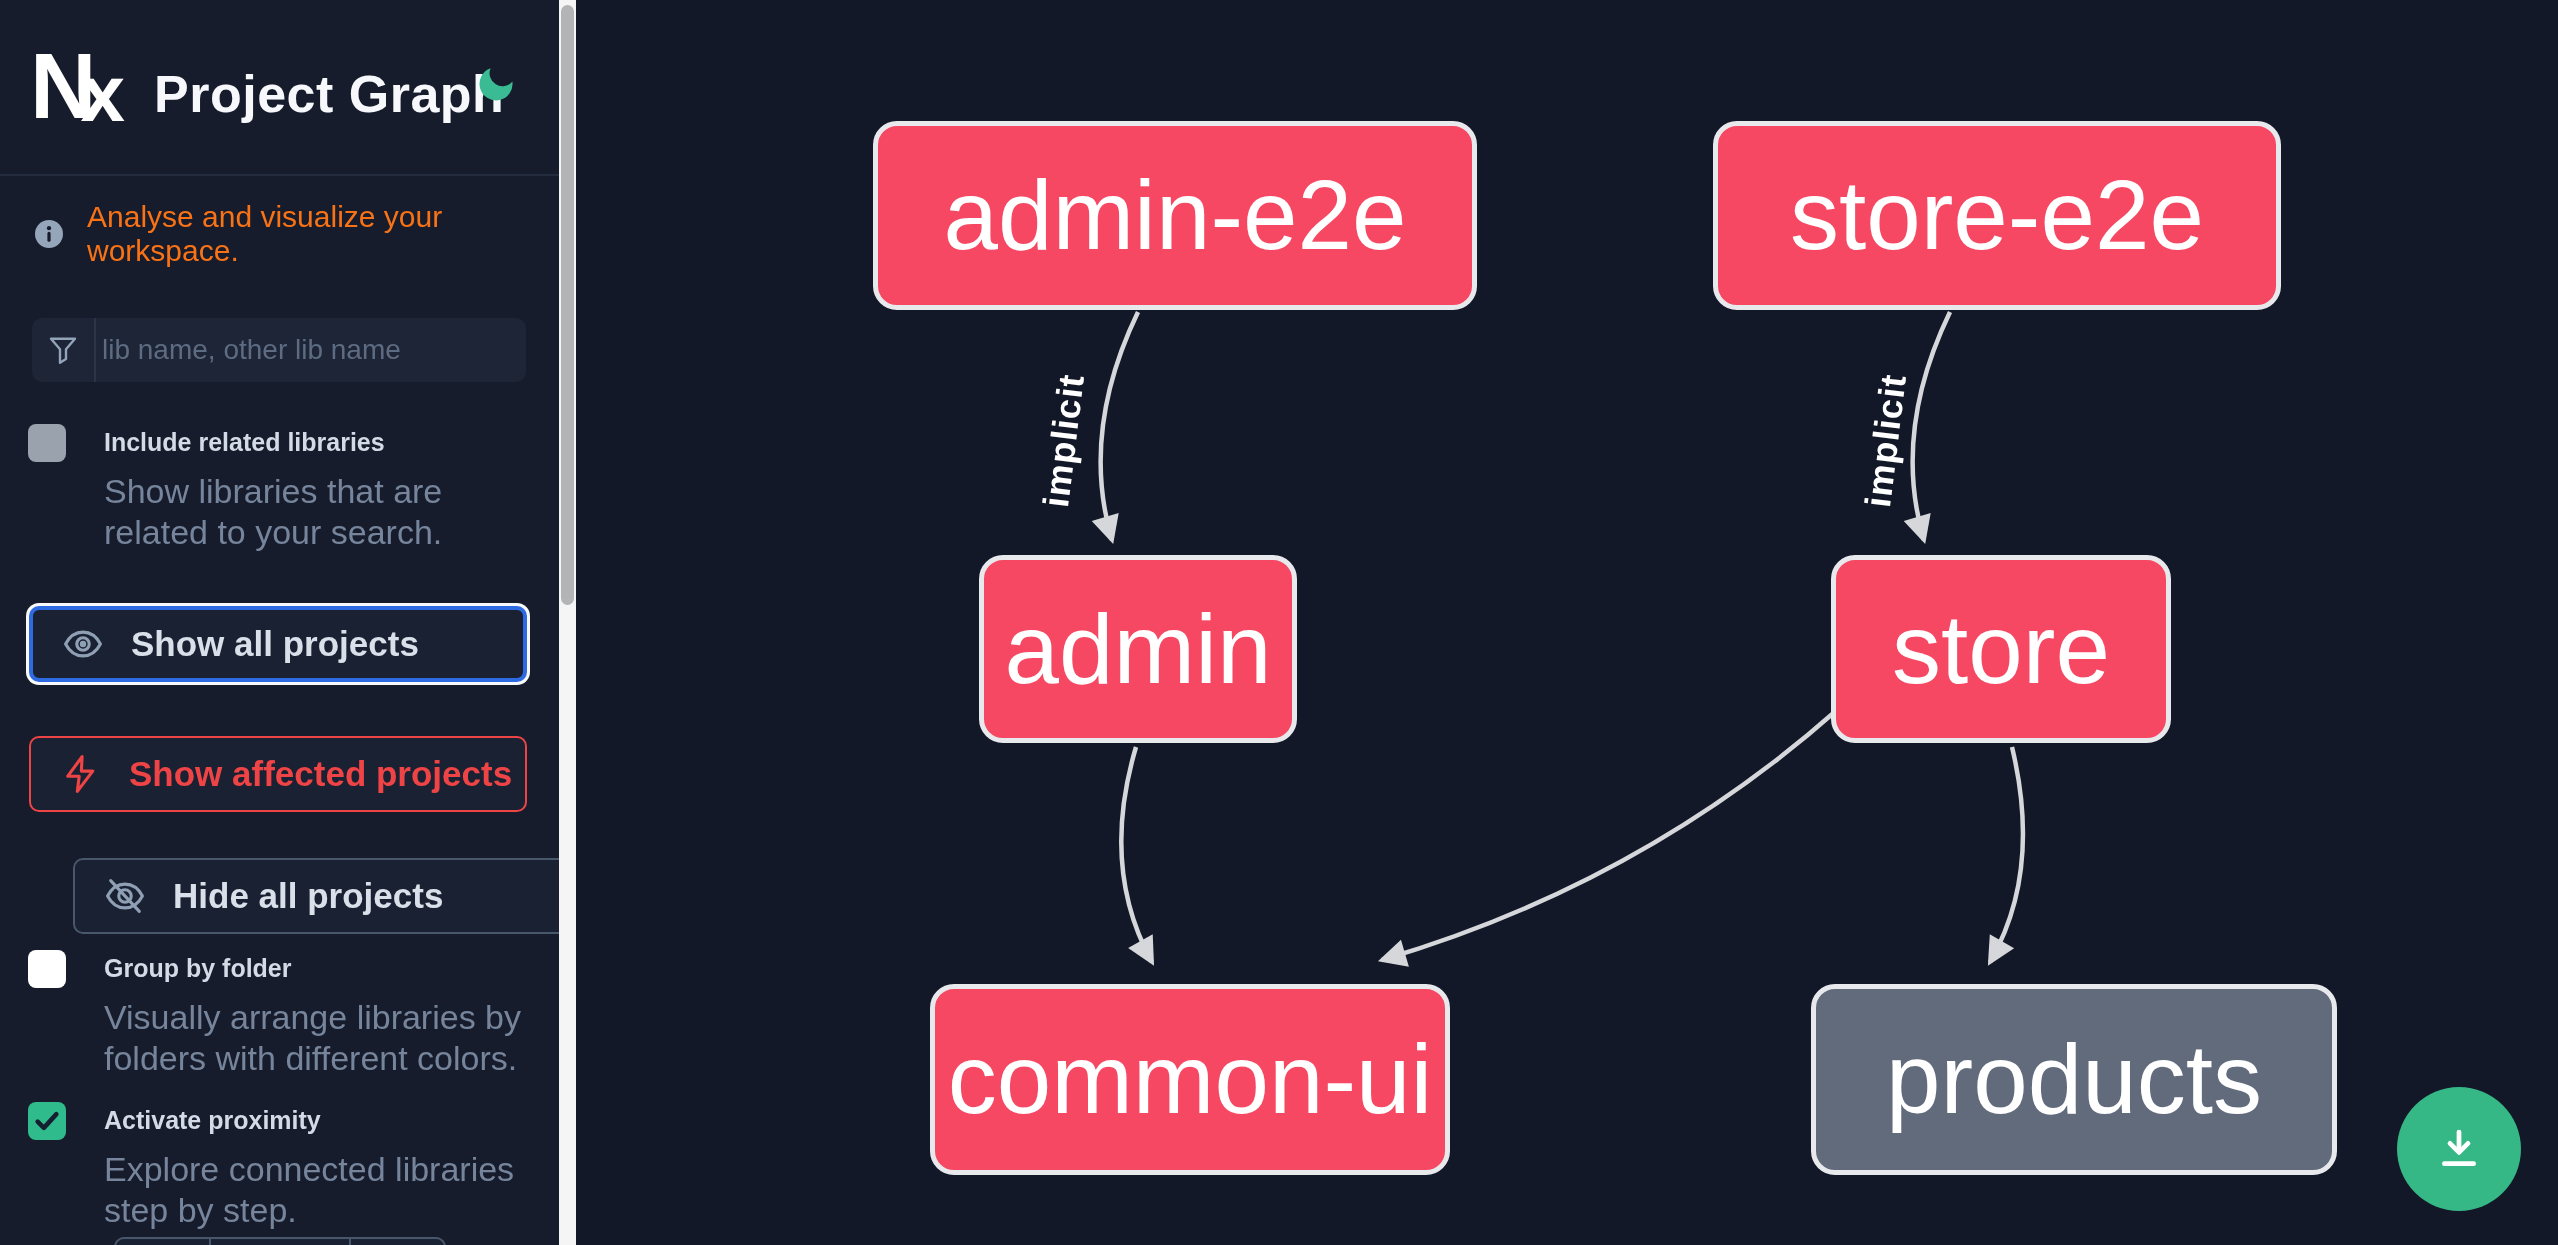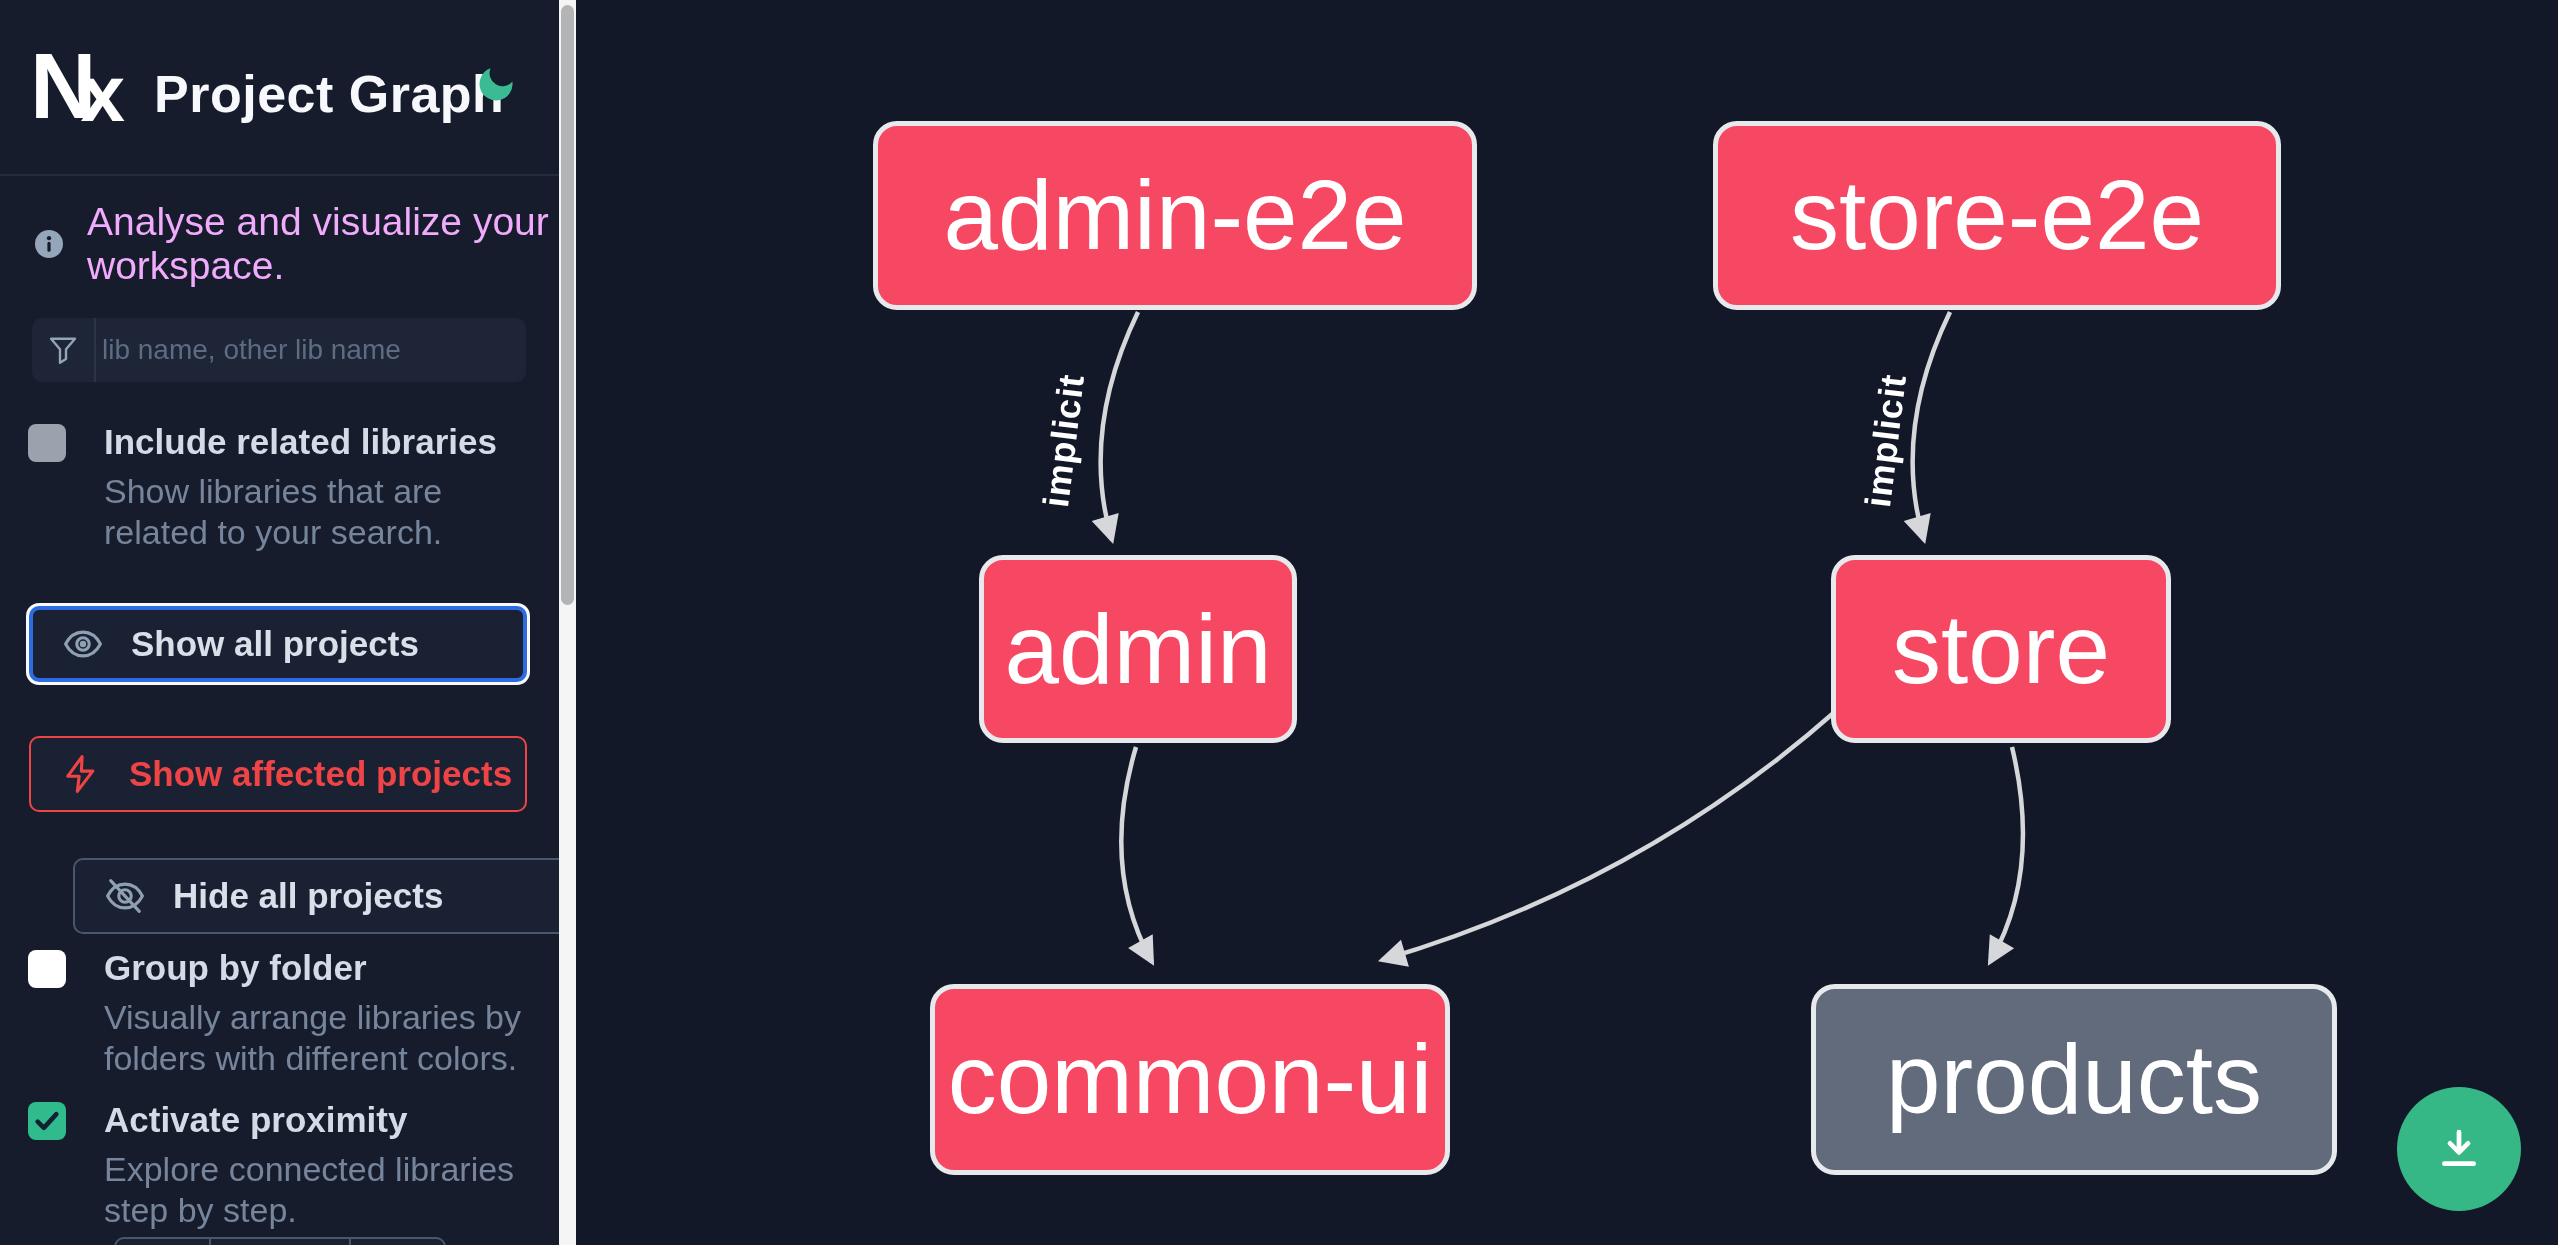--- a/index.html
+++ b/index.html
@@ -9,33 +9,33 @@
   
   .sidebar{position:absolute;left:0;top:0;width:560px;height:1245px;background:#161c2b;}
   .header{position:absolute;left:0;top:0;width:560px;height:176px;border-bottom:2px solid #232c3f;}
   .logo{position:absolute;left:30px;top:40px;color:#fff;display:flex;align-items:flex-start;}
   .logo .n{font-size:92px;font-weight:800;line-height:1;letter-spacing:-4px;}
   .logo .x{font-size:80px;font-weight:800;line-height:1;margin-left:-12px;margin-top:14px;}
   .title{position:absolute;left:154px;top:64px;font-size:52px;font-weight:700;color:#f6f8fb;letter-spacing:.5px;}
   .moon-btn{position:absolute;left:470px;top:58px;width:52px;height:52px;display:flex;align-items:center;justify-content:center;cursor:pointer;background:none;border:none;padding:0;}
 
   .tagline{position:absolute;left:33px;top:200px;display:flex;align-items:center;gap:22px;}
-  .tagline .txt{font-size:39px;color:#f0abfc;}
+  .tagline .txt{font-size:30px;color:#f97316;}
 
   .search{position:absolute;left:32px;top:318px;width:494px;height:64px;background:#1d2536;border-radius:10px;display:flex;align-items:stretch;overflow:hidden;}
   .search .icon-box{width:64px;display:flex;align-items:center;justify-content:center;border-right:2px solid #2b3448;flex:0 0 auto;}
   .search input{flex:1;background:transparent;border:none;outline:none;color:#fdba74;font-size:28px;padding:0 6px;}
   .search input::placeholder{color:#5d6c83;}
 
   .toggle-row{position:absolute;left:28px;width:505px;display:grid;grid-template-columns:76px 1fr;}
   .toggle-row .box{width:38px;height:38px;border-radius:8px;margin-top:4px;}
   .box-gray{background:#9aa2ad;}
   .box-white{background:#ffffff;}
   .box-green{background:#2fbb8c;display:flex;align-items:center;justify-content:center;}
-  .toggle-label{font-size:35px;font-weight:700;color:#d3dbe6;line-height:44px;}
+  .toggle-label{font-size:25px;font-weight:700;color:#d3dbe6;line-height:44px;}
   .toggle-desc{font-size:34px;color:#76859c;line-height:41px;margin-top:7px;max-width:455px;}
   .row-1{top:420px;} .row-2{top:946px;} .row-3{top:1098px;}
 
   .side-btn{position:absolute;left:29px;width:498px;height:76px;border-radius:10px;background:#1a2132;display:flex;align-items:center;padding-left:28px;gap:26px;font-size:35px;font-weight:700;cursor:pointer;}
   .btn-all{top:606px;border:4px solid #2e6be2;box-shadow:0 0 0 3px #f8fafc;color:#d9e0ea;}
   .btn-affected{top:736px;border:2px solid #ee4446;color:#ee4446;}
   .btn-hide{top:858px;border:2px solid #49576d;color:#d9e0ea;margin-left:44px;}
 
   .segmented{position:absolute;left:114px;top:1237px;width:332px;height:40px;background:#1a2132;border:2px solid #49576d;border-radius:10px 10px 0 0;display:grid;grid-template-columns:95px 140px 1fr;cursor:pointer;}
   .segmented .seg{border-right:2px solid #49576d;}

